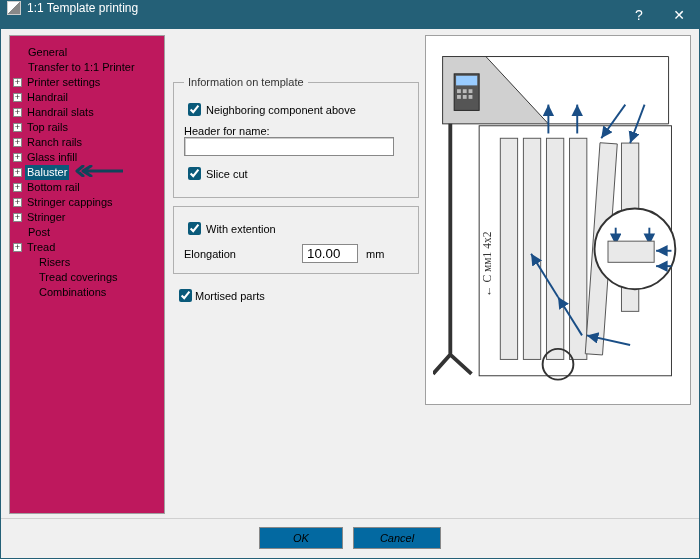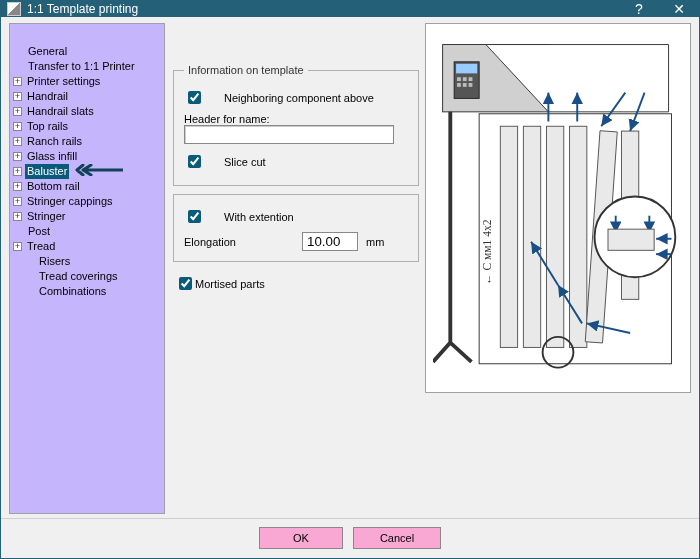--- a/index.html
+++ b/index.html
@@ -14,23 +14,22 @@
     width: 700px;
     height: 559px;
     border: 1px solid #246077;
     display: flex;
     flex-direction: column;
     position: relative;
   }
   .titlebar {
     background: #246077;
     color: #fff;
-    height: 16px;
-    display: flex;
-    align-items: center;
+    height: 28px;
+    display: flex;
     padding-left: 6px;
     font-size: 12px;
   }
   .titlebar .app-icon {
     width: 14px; height: 14px;
     border: 1px solid #ccc;
     margin-right: 6px;
     background: linear-gradient(135deg, #fff 50%, #888 50%);
   }
   .titlebar .spacer { flex: 1; }
@@ -48,23 +47,23 @@
   }
   .body {
     flex: 1;
     display: flex;
     padding: 6px 8px 4px 8px;
     gap: 8px;
     overflow: hidden;
   }
   .tree {
     width: 156px;
-    background: #c4b5fd;
+    background: #be185d;
     border: 1px solid #a0a0a0;
-    padding: 20px 2px;
+    padding: 9px 2px;
     overflow: auto;
   }
   .tree-row {
     display: flex;
     align-items: center;
     height: 15px;
     line-height: 15px;
     white-space: nowrap;
   }
   .tree-conn {
@@ -109,21 +108,21 @@
   }
   fieldset {
     border: 1px solid #b0b0b0;
     padding: 8px 10px 10px 10px;
     margin: 0;
   }
   legend { padding: 0 4px; color: #333; }
   .chk-row {
     display: flex; align-items: center;
     margin: 4px 0;
-    gap: 20px;
+    gap: 2px;
   }
   input[type=checkbox] {
     width: 13px; height: 13px;
     accent-color: #0a5a7a;
   }
   .label { color: #000; }
   .txt {
     width: 210px;
     height: 19px;
     border: 1px solid #888;
@@ -164,23 +163,24 @@
     align-items: center;
     justify-content: center;
     gap: 10px;
     border-top: 1px solid #d0d0d0;
     padding-bottom: 2px;
   }
   .btn {
     min-width: 84px;
     height: 22px;
     border: 1px solid #888;
-    background: #f9a8d4;
+    background: #0369a1;
     font-size: 11px;
     padding: 0 26px;
+    font-style: italic;
   }
 </style>
 </head>
 <body>
 
 <div class="window">
   <div class="titlebar">
     <div class="app-icon"></div>
     <span>1:1 Template printing</span>
     <div class="spacer"></div>

